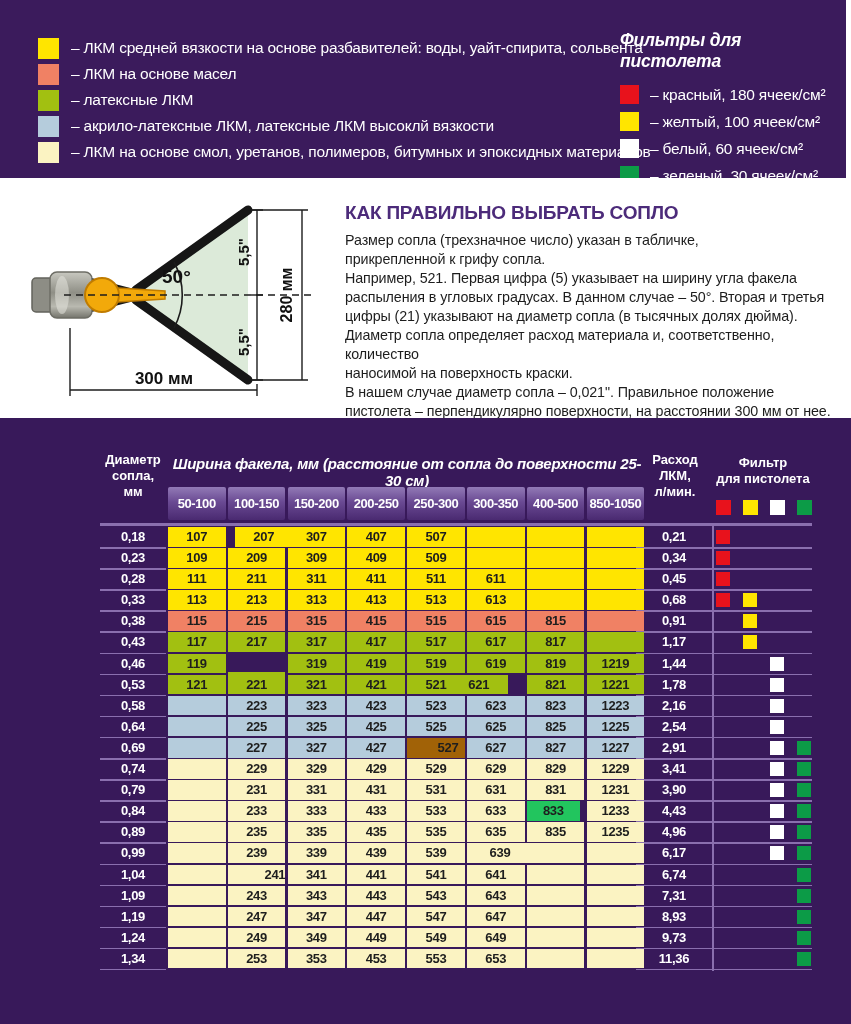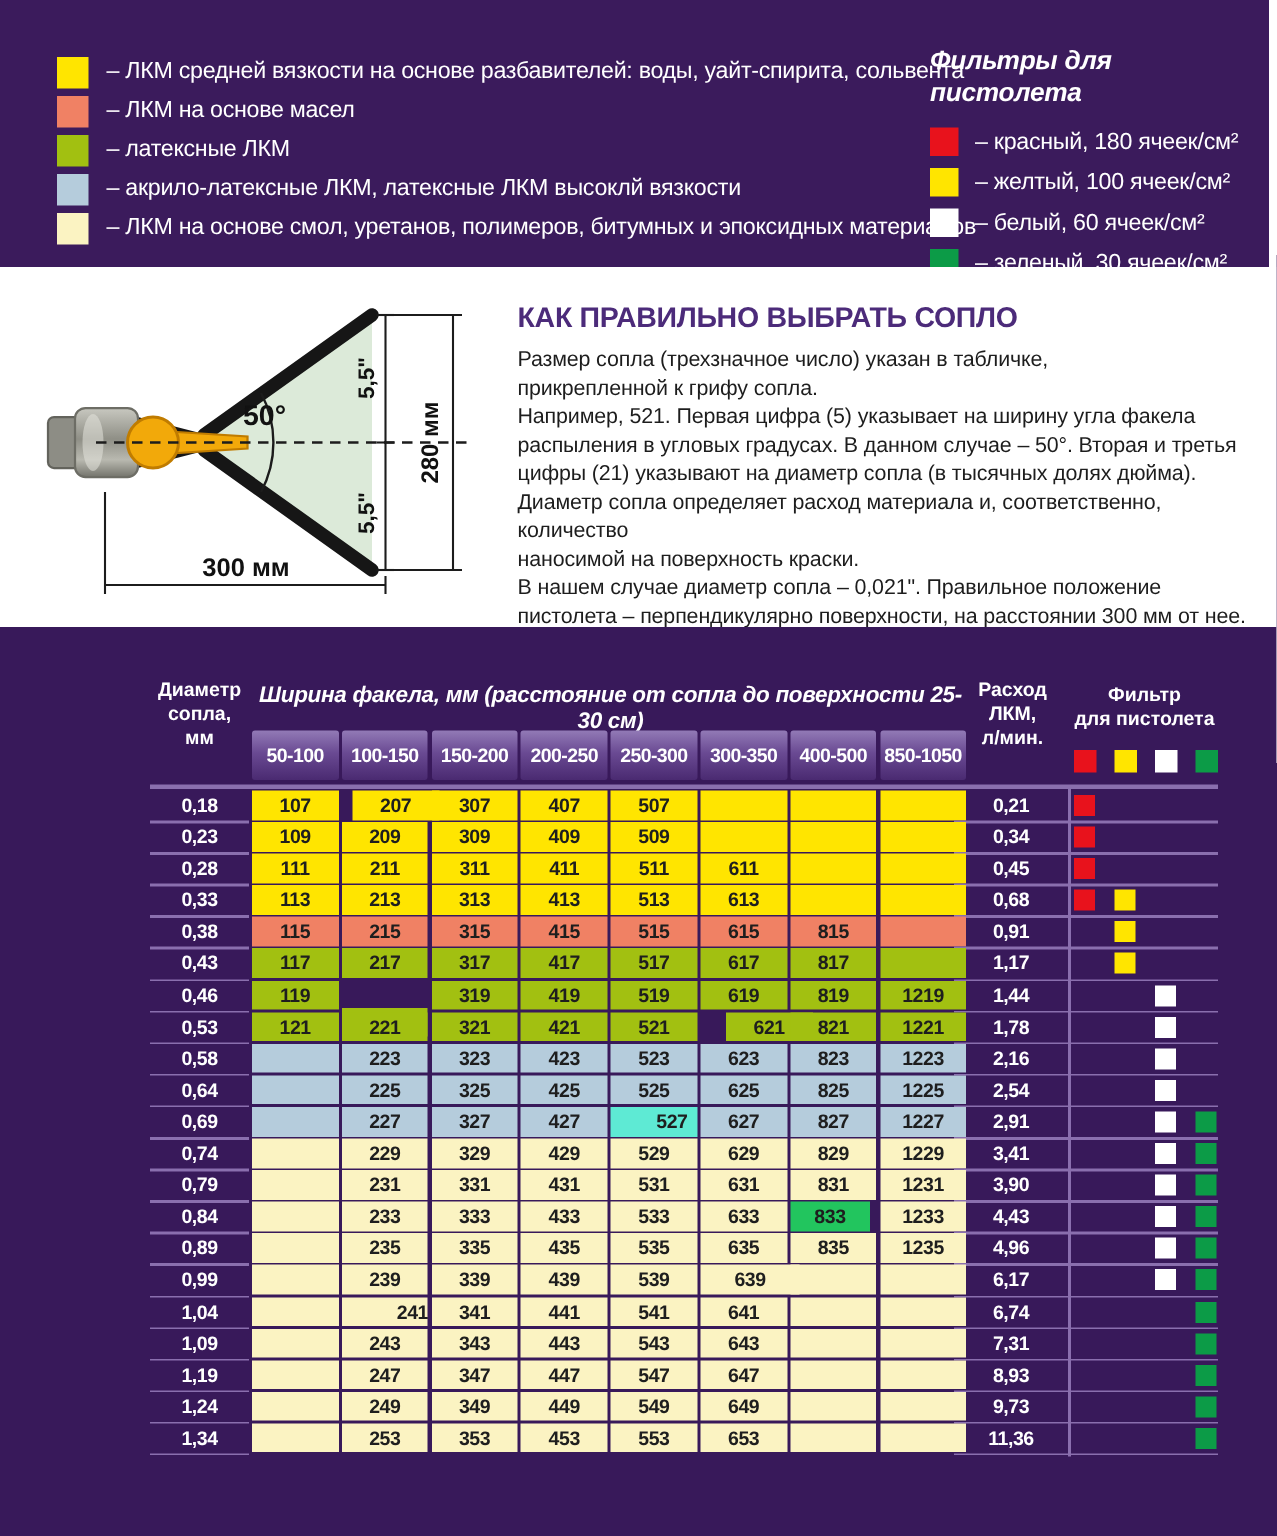--- a/index.html
+++ b/index.html
@@ -309,21 +309,21 @@
           <div class="row-line" style="left: 536px; width: 76px;"></div>
           <div class="row-line" style="left: 614px; width: 98px;"></div>
         </div>
         <div class="trow">
           <div class="d-cell">0,53</div>
           <div class="w-cell" style="left: 68px; width: 57.5px; background: rgb(162, 192, 17);">121</div>
           <div class="w-cell" style="left: 127.8px; width: 57.5px; background: rgb(162, 192, 17);">221</div>
           <div class="w-cell" style="left: 187.6px; width: 57.5px; background: rgb(162, 192, 17);">321</div>
           <div class="w-cell" style="left: 247.4px; width: 57.5px; background: rgb(162, 192, 17);">421</div>
           <div class="w-cell" style="left: 307.2px; width: 57.5px; background: rgb(162, 192, 17);">521</div>
-          <div class="w-cell" style="left: 384px; width: 57.5px; background: rgb(162, 192, 17);">621</div>
+          <div class="w-cell" style="left: 350px; width: 57.5px; background: rgb(162, 192, 17);">621</div>
           <div class="w-cell" style="left: 426.8px; width: 57.5px; background: rgb(162, 192, 17);">821</div>
           <div class="w-cell" style="left: 486.6px; width: 57.5px; background: rgb(162, 192, 17);">1221</div>
           <div class="c-cell">1,78</div>
           <div class="f-sq" style="left: 670px; background: rgb(255, 255, 255);"></div>
           <div class="row-line" style="left: 0px; width: 66px;"></div>
           <div class="row-line" style="left: 536px; width: 76px;"></div>
           <div class="row-line" style="left: 614px; width: 98px;"></div>
         </div>
         <div class="trow">
           <div class="d-cell">0,58</div>
@@ -356,21 +356,21 @@
           <div class="row-line" style="left: 0px; width: 66px;"></div>
           <div class="row-line" style="left: 536px; width: 76px;"></div>
           <div class="row-line" style="left: 614px; width: 98px;"></div>
         </div>
         <div class="trow">
           <div class="d-cell">0,69</div>
           <div class="w-cell" style="left: 68px; width: 57.5px; background: rgb(181, 204, 220);"></div>
           <div class="w-cell" style="left: 127.8px; width: 57.5px; background: rgb(181, 204, 220);">227</div>
           <div class="w-cell" style="left: 187.6px; width: 57.5px; background: rgb(181, 204, 220);">327</div>
           <div class="w-cell" style="left: 247.4px; width: 57.5px; background: rgb(181, 204, 220);">427</div>
-          <div class="w-cell" style="left: 307.2px; width: 57.5px; background: #5eead4; padding-left: 24px;">527</div>
+          <div class="w-cell" style="left: 307.2px; width: 57.5px; background: #a16207; padding-left: 24px;">527</div>
           <div class="w-cell" style="left: 367px; width: 57.5px; background: rgb(181, 204, 220);">627</div>
           <div class="w-cell" style="left: 426.8px; width: 57.5px; background: rgb(181, 204, 220);">827</div>
           <div class="w-cell" style="left: 486.6px; width: 57.5px; background: rgb(181, 204, 220);">1227</div>
           <div class="c-cell">2,91</div>
           <div class="f-sq" style="left: 670px; background: rgb(255, 255, 255);"></div>
           <div class="f-sq" style="left: 697px; background: rgb(12, 155, 71);"></div>
           <div class="row-line" style="left: 0px; width: 66px;"></div>
           <div class="row-line" style="left: 536px; width: 76px;"></div>
           <div class="row-line" style="left: 614px; width: 98px;"></div>
         </div>

